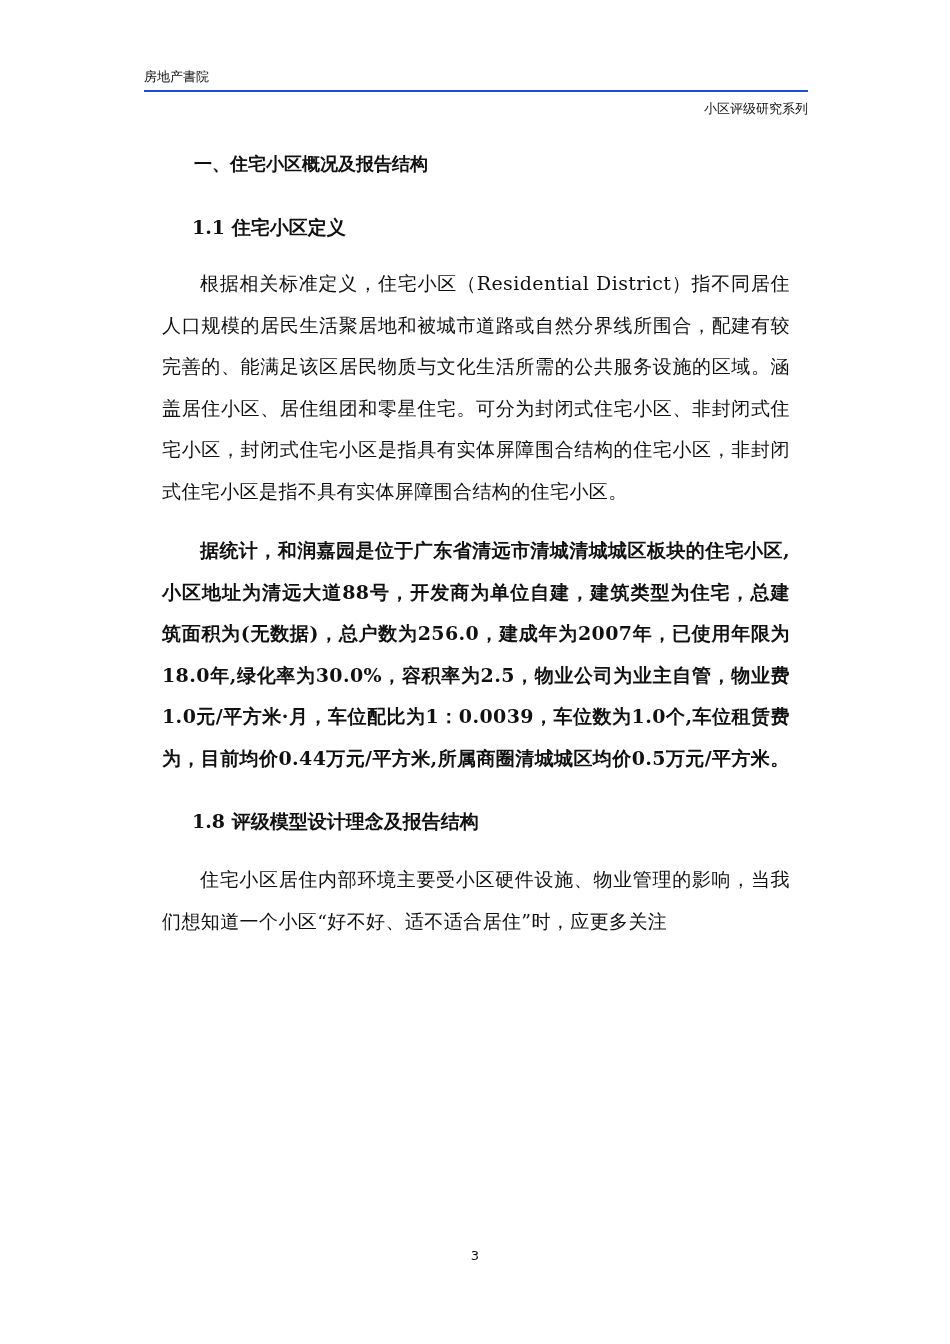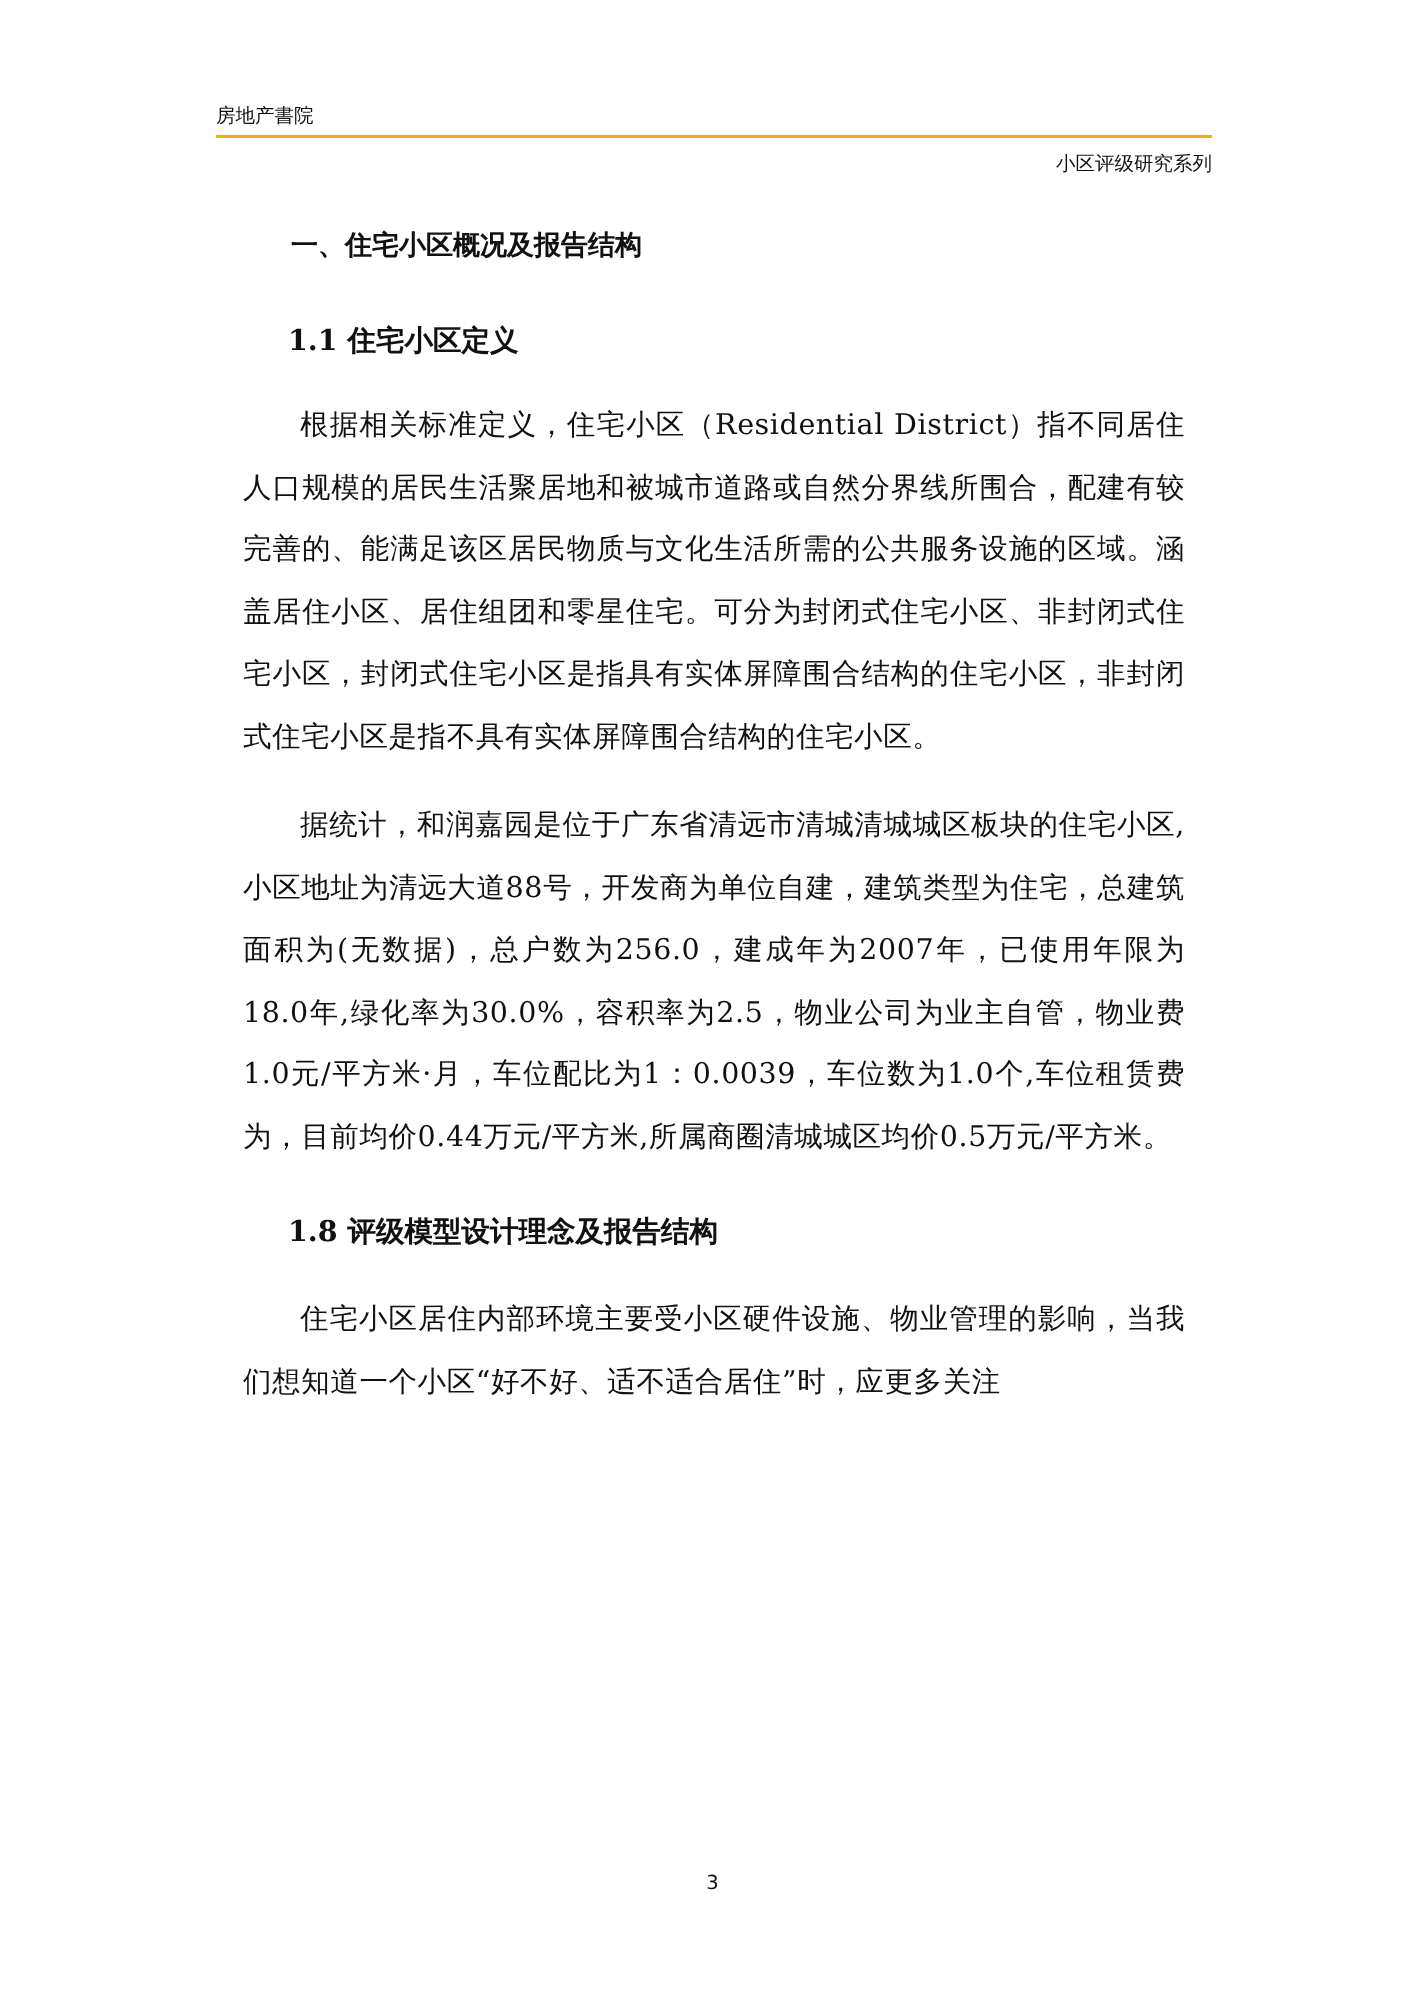--- a/index.html
+++ b/index.html
@@ -1,31 +1,31 @@
 <!DOCTYPE html>
 <html><head>
 <meta charset="utf-8">
 <style>
   html, body { margin: 0; padding: 0; background: #ffffff; }
   body { width: 950px; height: 1344px; position: relative; overflow: hidden;
          font-family: "DejaVu Serif", "Liberation Serif", serif; color: #111; }
   .header { position: absolute; left: 144px; top: 66px; width: 664px; height: 24px;
-            border-bottom: 2px solid #eab308; font-family: Liberation Sans, sans-serif;
+            border-bottom: 2px solid #1d4ed8; font-family: Liberation Sans, sans-serif;
             font-size: 13px; }
   .header .left { position: absolute; left: 0; top: 2px; }
   .header .right { position: absolute; right: 0; top: 2px; margin-top: 32px; }
   .content { position: absolute; left: 144px; top: 140px; width: 664px; }
   h1 { font-size: 18px; font-weight: bold; margin: 0; padding-left: 50px; height: 48px; line-height: 48px;
        font-family: "DejaVu Sans", "Liberation Sans", sans-serif; }
   h2 { font-size: 19px; font-weight: bold; margin: 0; padding-left: 48px; height: 48px; line-height: 48px; }
   .h2-1 { margin-top: 15px; }
   p { margin: 18px; font-size: 19px; line-height: 41.5px; text-indent: 2em; text-align: justify; letter-spacing: 0.4px; }
   .p1 { margin-top: 12px; }
   .h2-2 { margin-top: 16px; }
-  .p2 { margin-top: 14px; }
+  .p2 { margin-top: 14px; font-weight: bold; }
   .h2-3 { margin-top: 16px; }
   .p3 { margin-top: 14px; }
   .pagenum { position: absolute; left: 0; width: 950px; top: 1248px; text-align: center;
              font-family: "DejaVu Sans", "Liberation Sans", sans-serif; font-size: 13px; }
 </style>
 </head>
 <body>
 
 <div class="header">
   <span class="left">房地产書院</span>

